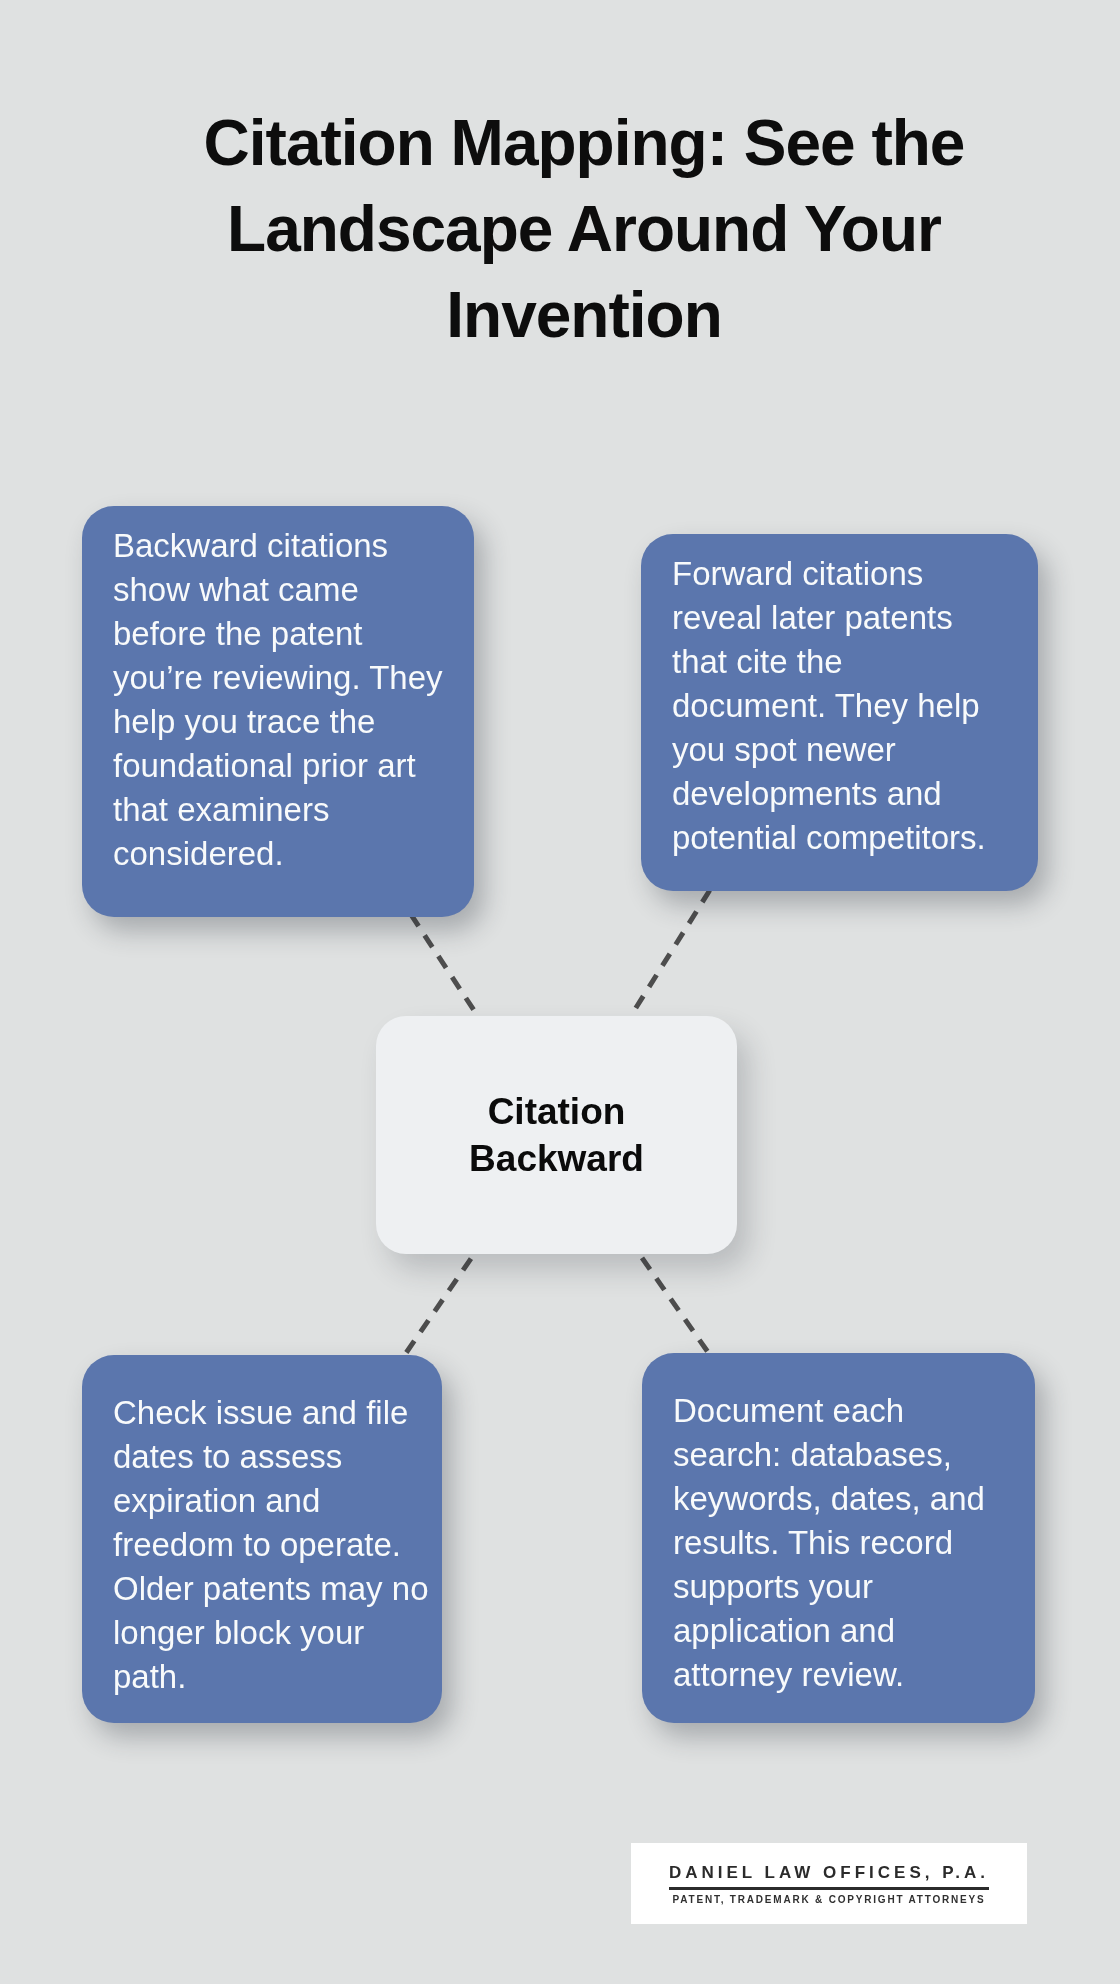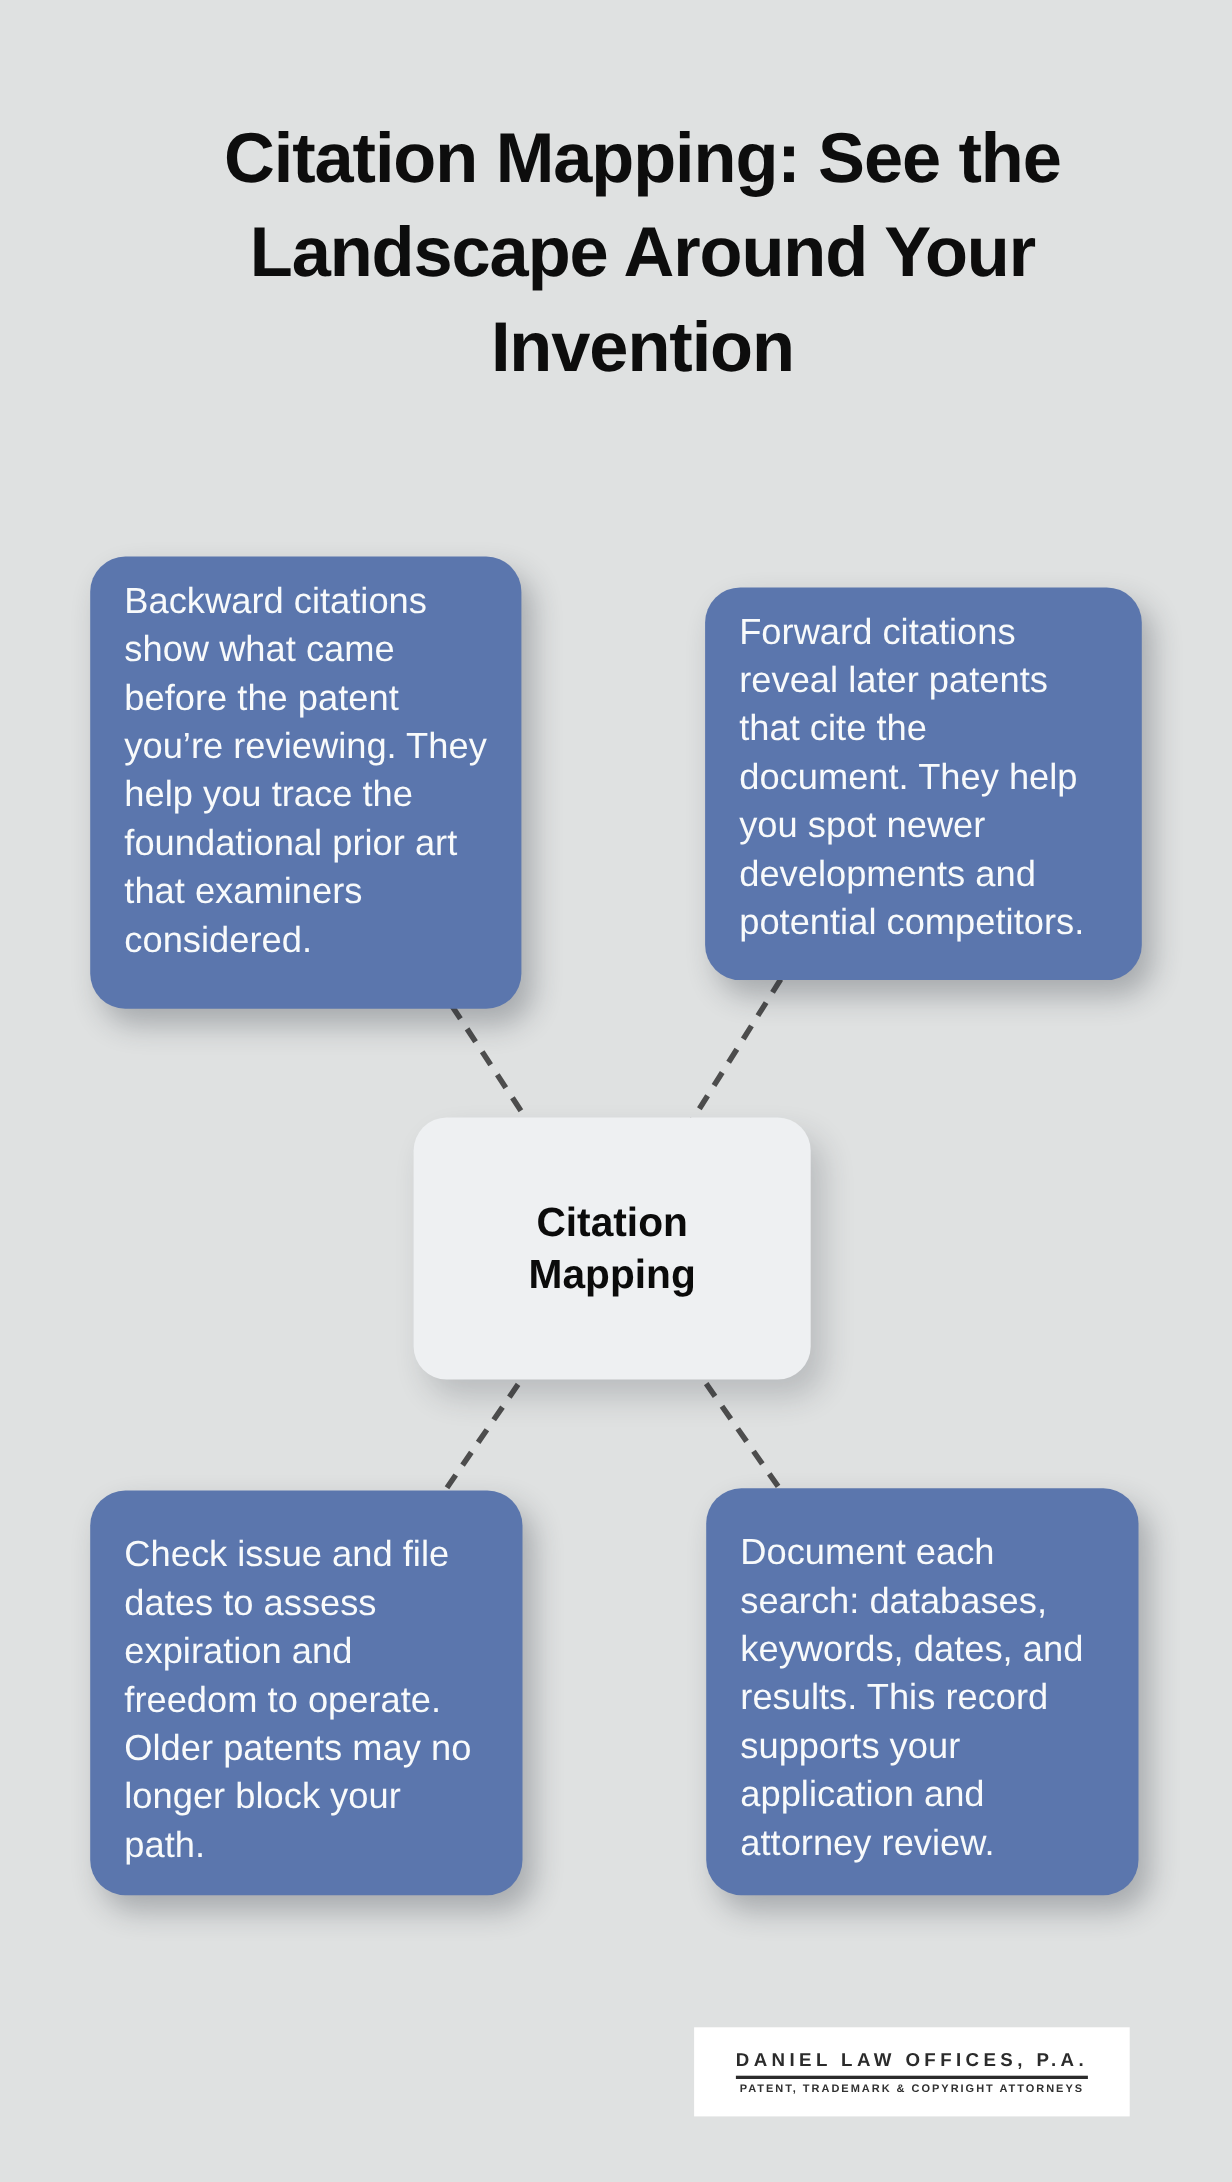--- a/index.html
+++ b/index.html
@@ -51,21 +51,21 @@
     color: var(--node-text);
     border-radius: 32px;
     font-size: 33px;
     line-height: 44px;
     white-space: pre;
     padding: 18px 0 0 31px;
     box-shadow: 10px 14px 26px rgba(40, 45, 55, 0.30);
   }
   .node-tl { left: 82px;  top: 506px;  width: 392px; height: 411px; }
   .node-tr { left: 641px; top: 505px;  width: 397px; height: 357px; margin-top: 29px; }
-  .node-bl { left: 82px;  top: 1355px; width: 393px; height: 368px; padding-top: 36px; }
+  .node-bl { left: 82px;  top: 1355px; width: 360px; height: 368px; padding-top: 36px; }
   .node-br { left: 642px; top: 1353px; width: 393px; height: 370px; padding-top: 36px; }
   .center-node {
     position: absolute;
     left: 376px; top: 1016px;
     width: 361px; height: 238px;
     background: var(--center-bg);
     border-radius: 30px;
     box-shadow: 12px 16px 28px rgba(40, 45, 55, 0.20);
     display: flex;
     align-items: center;
@@ -132,21 +132,21 @@
 
   <div class="node node-tr">Forward citations
 reveal later patents
 that cite the
 document. They help
 you spot newer
 developments and
 potential competitors.</div>
 
   <div class="center-node">Citation
-Mapping</div>
+Backward</div>
 
   <div class="node node-bl">Check issue and file
 dates to assess
 expiration and
 freedom to operate.
 Older patents may no
 longer block your
 path.</div>
 
   <div class="node node-br">Document each

